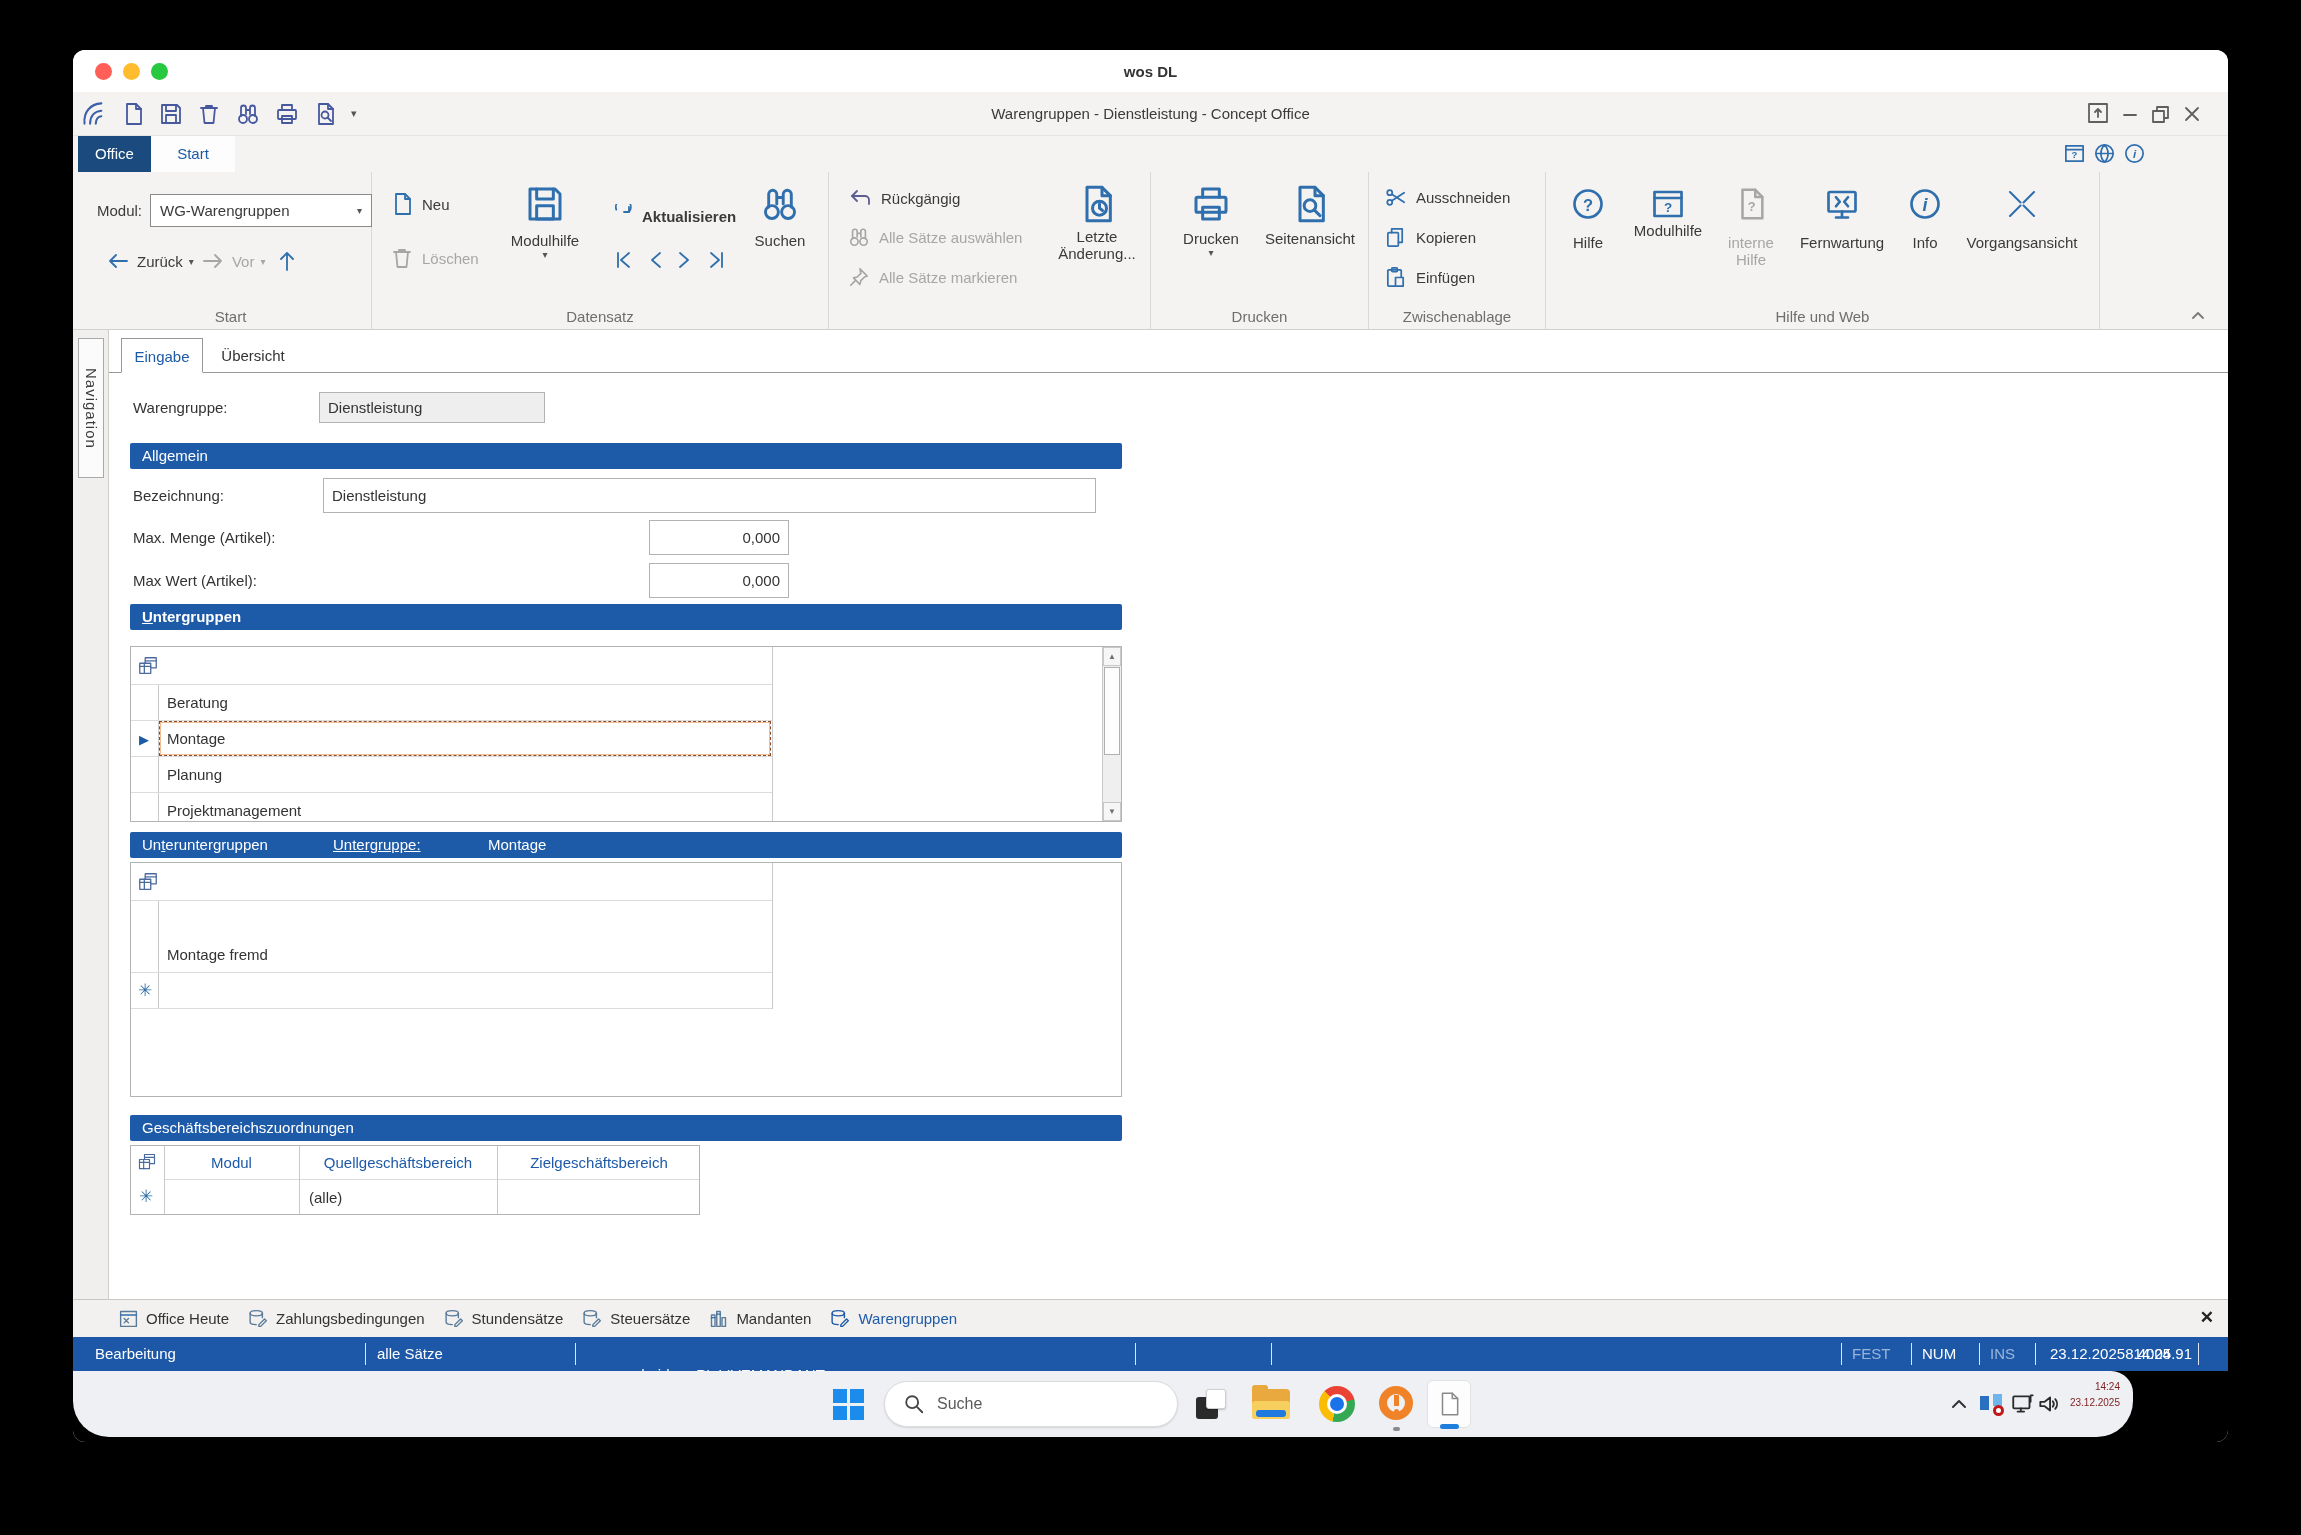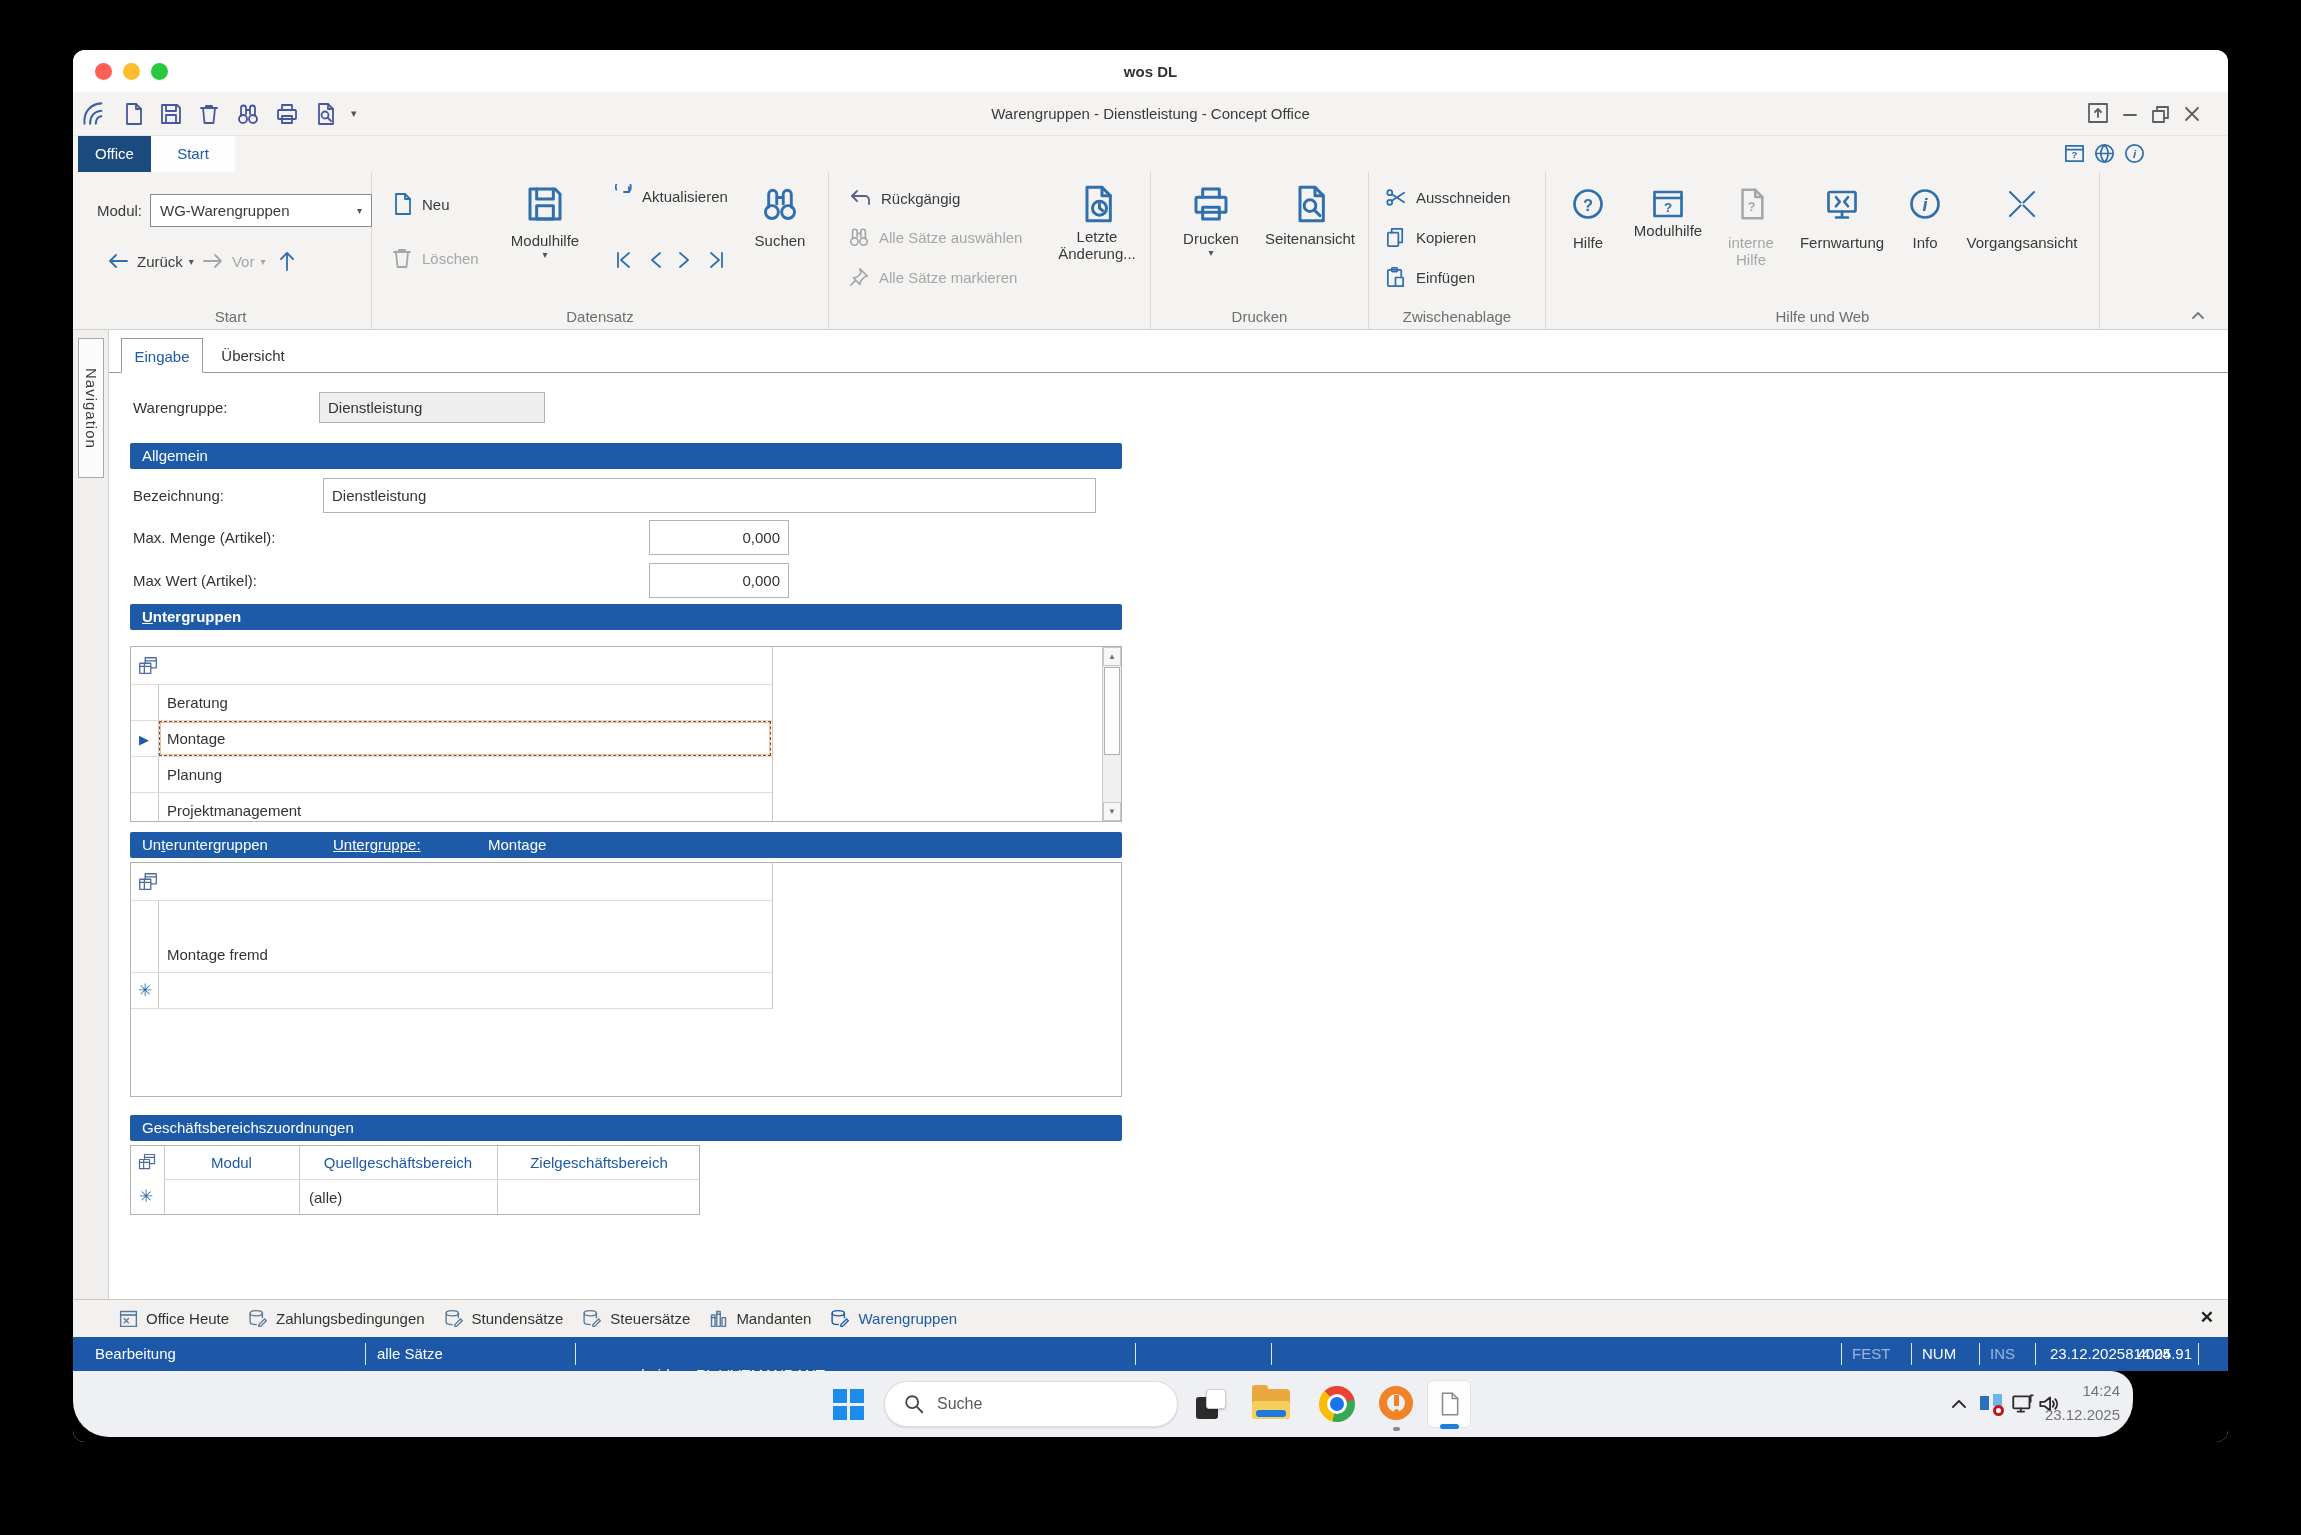--- a/index.html
+++ b/index.html
@@ -117,21 +117,21 @@
   .taskview .b1 { position:absolute; left:0; bottom:0; width:22px; height:22px; background:#2b2b2b; border-radius:3px; }
   .taskview .b2 { position:absolute; right:0; top:0; width:20px; height:20px; background:#fff; border:1px solid #cfcfcf; border-radius:3px; box-shadow:0 1px 2px rgba(0,0,0,.2); }
   .orangeo { position:relative; width:38px; height:38px; }
   .orangeo .ring { position:absolute; left:2px; top:1px; width:34px; height:34px; border:8px solid #f08228; border-radius:50%; }
   .orangeo .bar { position:absolute; left:17px; top:10px; width:5px; height:11px; background:#f08228; }
   .orangeo .pt  { position:absolute; left:17px; top:24px; width:5px; height:5px; background:#f08228; border-radius:50%; }
   .orangeo .run { position:absolute; left:16px; bottom:-8px; width:7px; height:4px; background:#8a8a8a; border-radius:2px; }
   .docapp { position:relative; width:44px; height:48px; background:#fdfdfd; border:1px solid #e2e2e2; border-radius:6px;
     display:flex; align-items:center; justify-content:center; }
   .docapp .pill { position:absolute; left:12px; bottom:-2px; width:19px; height:5px; background:#1d7edd; border-radius:3px; }
-  .clock { position:absolute; right:13px; top:8px; text-align:right; font-size:15px; color:#737373; line-height:1.6; }
+  .clock { position:absolute; right:13px; top:8px; text-align:right; font-size:10px; color:#7f1d1d; line-height:1.6; }
 
   svg.ic { fill:none; stroke:currentColor; stroke-width:1.8; stroke-linecap:round; stroke-linejoin:round; display:block; }
   svg.ic text { stroke:none; fill:currentColor; font-family:"Liberation Sans",sans-serif; }
 </style>
 </head>
 <body>
 
 <div class="mac-window">
 
   <div class="mac-titlebar">
@@ -299,21 +299,21 @@
         <span class="blueic">
           <svg class="ic" width="40" height="40" viewBox="0 0 24 24">
               <path d="M3 3h15l3 3v15H3z"></path>
               <path d="M7 3v6h10V3"></path>
               <rect x="7" y="13" width="10" height="8"></rect>
             </svg>
           </span>
         <span class="rlabel" style="margin-top:8px;">Modulhilfe</span>
         <span class="caret">▾</span>
       </div>
-      <div class="abs rline" style="left:238px; top:12px;">
+      <div class="abs rline" style="left:238px; top:32px;font-weight:bold;">
         <span class="blueic">
           <svg class="ic" width="24" height="24" viewBox="0 0 24 24">
               <path d="M19 8A7.5 7.5 0 106.3 5.6"></path>
               <path d="M19 3v5h-5"></path>
             </svg>
           </span>
         <span class="rlabel">Aktualisieren</span>
       </div>
       <div class="abs rline" style="left:240px; top:76px; gap:12px;">
         <span class="blueic">

